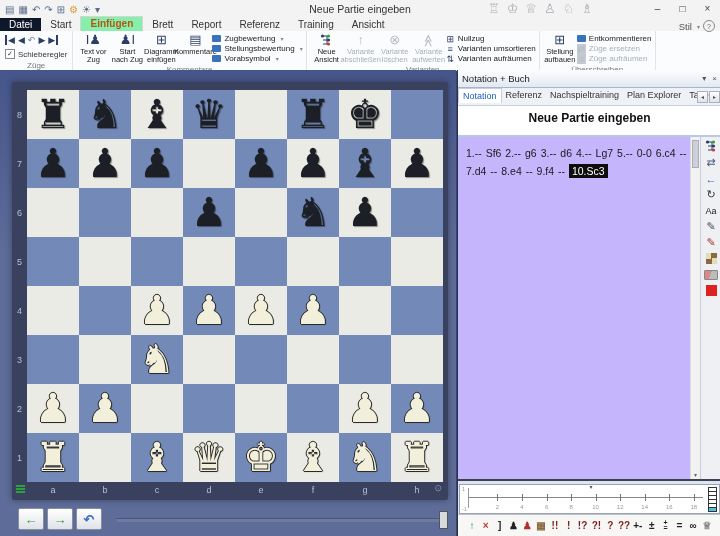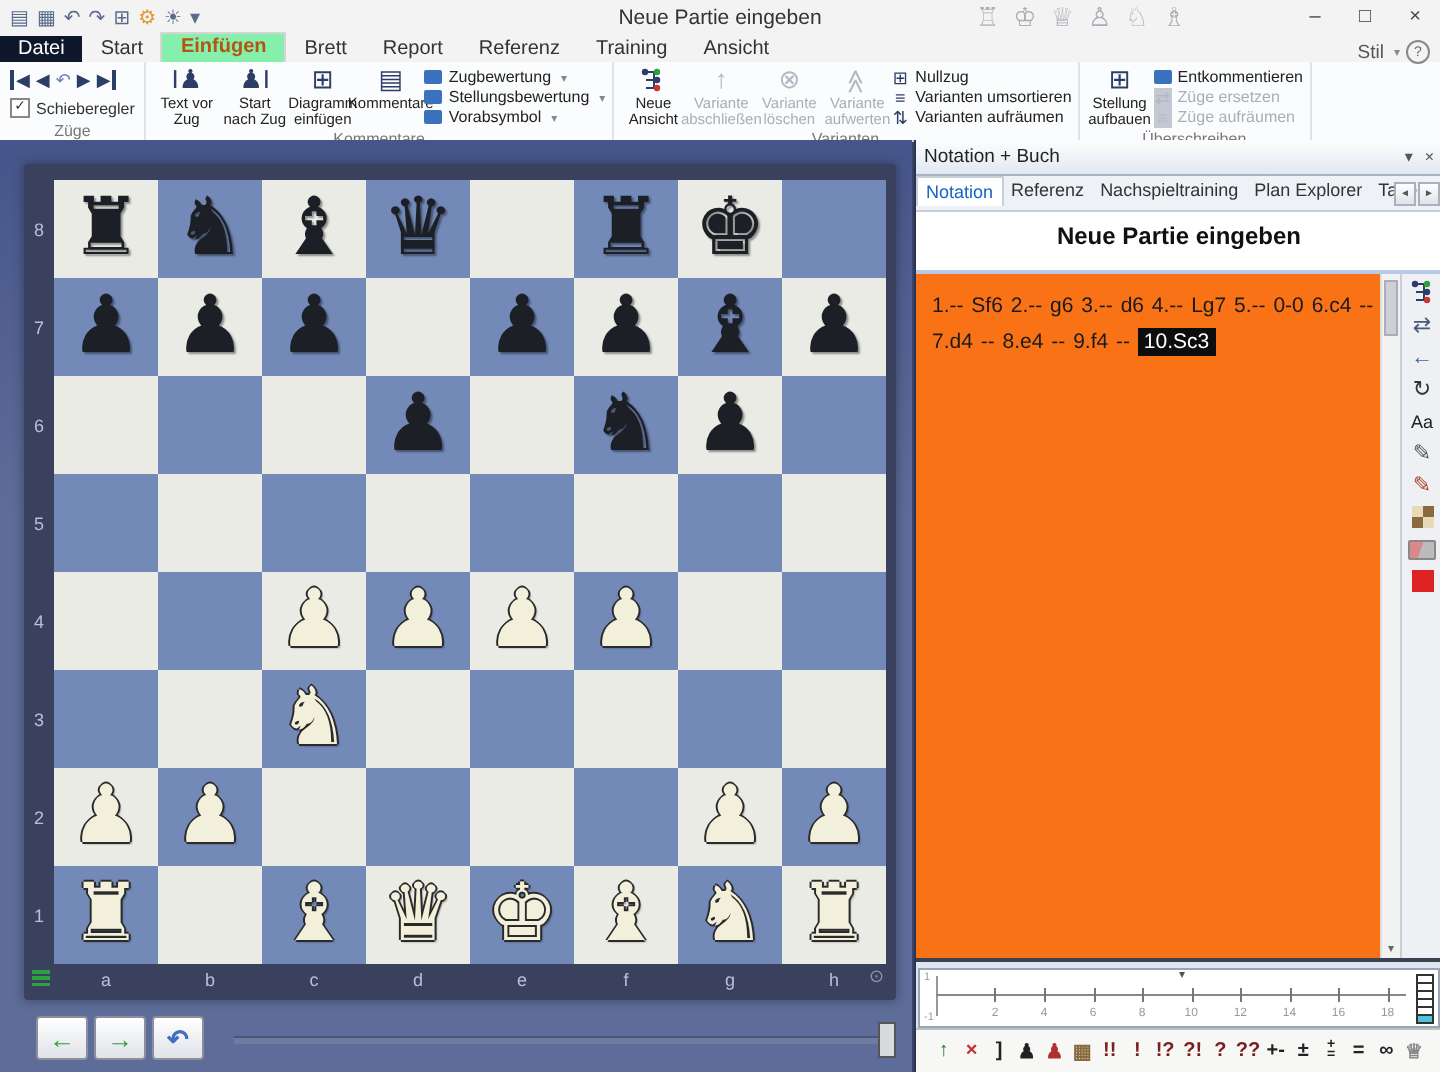--- a/index.html
+++ b/index.html
@@ -73,21 +73,21 @@
   .right-panel{position:absolute;left:457px;top:70px;width:263px;height:466px;background:#dfe5f0;display:flex;flex-direction:column;border-left:1px solid #2a3350;}
   .pane-header{height:17px;background:linear-gradient(#fdfdfe,#e2e8f2);border-bottom:1px solid #aab4c8;display:flex;align-items:center;justify-content:space-between;padding:0 4px;font-size:9.5px;color:#222;}
   .pane-header .hicons{display:flex;gap:6px;color:#555;font-size:8px;}
   .ntabs{height:17px;background:#eef1f6;display:flex;align-items:flex-start;font-size:9px;border-bottom:1px solid #c8cfdc;position:relative;}
   .ntab{padding:2px 4px;color:#333;white-space:nowrap;}
   .ntab.active{background:#fff;color:#1663c7;border:1px solid #c8cfdc;border-bottom:none;}
   .tab-scroll{position:absolute;right:1px;bottom:2px;display:flex;gap:1px;}
   .tab-scroll span{width:9px;height:10px;background:linear-gradient(#fff,#dfe3ea);border:1px solid #aab0bc;font-size:5px;display:flex;align-items:center;justify-content:center;color:#555;}
   .game-title{height:22px;background:#fff;text-align:center;font-weight:bold;font-size:12px;padding-top:5px;color:#111;}
   .nsep{height:2px;background:#fff;border-bottom:2px solid #b9c8e6;}
-  .ncontent{flex:1;display:flex;background:#f97316;border-bottom:2px solid #3c4252;min-height:0;}
+  .ncontent{flex:1;display:flex;background:#c4b5fd;border-bottom:2px solid #3c4252;min-height:0;}
   .moves{flex:1;padding:7px 2px 0 8px;font-size:10.5px;line-height:1.75;color:#1a1a1a;word-spacing:1px;}
   .mv.current{background:#0d0d0d;color:#fff;padding:1px 3px;}
   .vscroll{width:9px;background:#f2f2f2;border-left:1px solid #ddd;position:relative;}
   .vscroll .thumb{position:absolute;left:1px;right:1px;top:3px;height:26px;background:#cdd0d6;border:1px solid #a9adb5;}
   .vscroll .sarrow{position:absolute;bottom:1px;left:0;right:0;text-align:center;font-size:6px;color:#666;}
   .istrip{width:20px;background:#eef0f4;border-left:1px solid #c9cfda;display:flex;flex-direction:column;align-items:center;padding-top:3px;gap:3px;}
   .istrip .vicon{width:14px;height:13px;display:flex;align-items:center;justify-content:center;font-size:11px;color:#333;}
   .checker{width:11px;height:11px;background:conic-gradient(#8a6b3f 25%,#e8d9b8 0 50%,#8a6b3f 0 75%,#e8d9b8 0);}
   .eraser{width:12px;height:8px;background:linear-gradient(110deg,#d88 45%,#bbb 45%);border:1px solid #888;border-radius:1px;}
   .redsq{width:11px;height:11px;background:#d22;}

